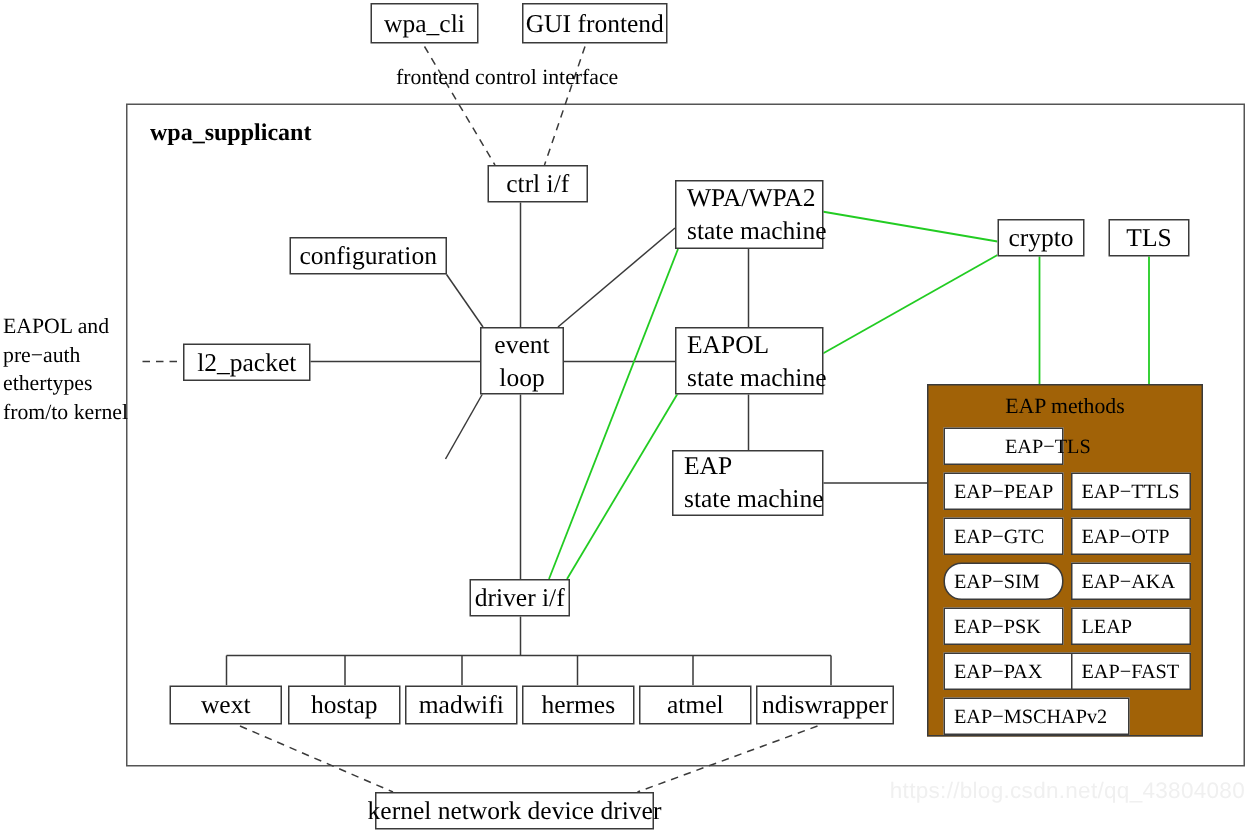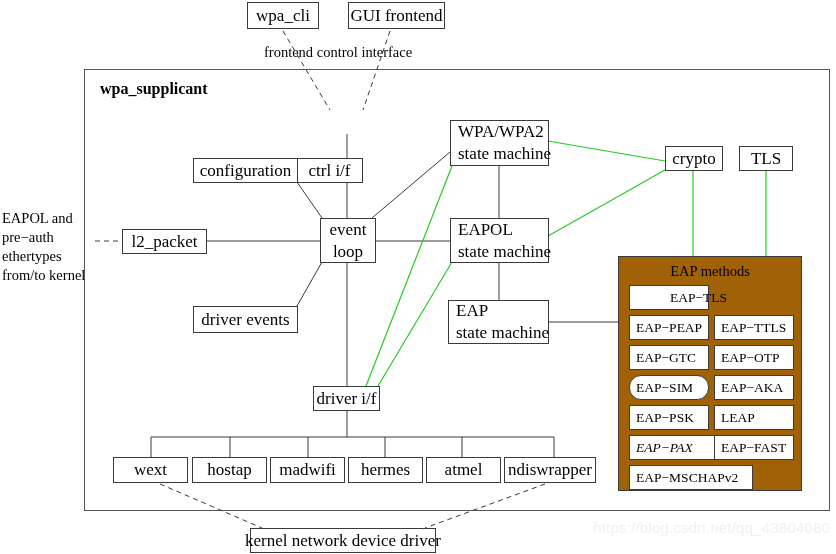--- a/index.html
+++ b/index.html
@@ -158,35 +158,32 @@
   <div class="label" style="left:264px;top:43px;">frontend control interface</div>
 
   <div class="frame" style="left:84px;top:69px;width:746px;height:442px;"></div>
   <div class="frame-title" style="left:100px;top:80px;">wpa_supplicant</div>
 
   <div class="label" style="left:2px;top:209px;">EAPOL and
 pre−auth
 ethertypes
 from/to kernel</div>
 
-  <div class="box" style="left:296px;top:110px;width:67px;height:25px;margin-top:48px;">
+  <div class="box" style="left:325px;top:110px;width:67px;height:25px;">
     <span>ctrl i/f</span>
   </div>
 
   <div class="box" style="left:193px;top:158px;width:105px;height:25px;">
     <span>configuration</span>
   </div>
 
   <div class="box" style="left:122px;top:229px;width:85px;height:25px;">
     <span>l2_packet</span>
   </div>
 
-  <div class="box" style="left:193px;top:306px;width:105px;height:27px;">
-    <span>driver events</span>
-  </div>
 
   <div class="box" style="left:320px;top:218px;width:56px;height:45px;">
     <span class="l1">event</span>
     <span class="l2">loop</span>
   </div>
 
   <div class="box two-line" style="left:450px;top:120px;width:99px;height:46px;">
     <span class="l1">WPA/WPA2</span>
     <span class="l2">state machine</span>
   </div>
@@ -217,21 +214,21 @@
     <div class="eap-title">EAP methods</div>
     <div class="eap-cell" style="left:10px;top:28px;width:80px;height:25px;padding-left:40px;">EAP−TLS</div>
     <div class="eap-cell" style="left:10px;top:58px;width:80px;height:25px;">EAP−PEAP</div>
     <div class="eap-cell" style="left:95px;top:58px;width:80px;height:25px;">EAP−TTLS</div>
     <div class="eap-cell" style="left:10px;top:88px;width:80px;height:25px;">EAP−GTC</div>
     <div class="eap-cell" style="left:95px;top:88px;width:80px;height:25px;">EAP−OTP</div>
     <div class="eap-cell" style="left:10px;top:118px;width:80px;height:25px;border-radius:12px;">EAP−SIM</div>
     <div class="eap-cell" style="left:95px;top:118px;width:80px;height:25px;">EAP−AKA</div>
     <div class="eap-cell" style="left:95px;top:148px;width:80px;height:25px;">LEAP</div>
     <div class="eap-cell" style="left:10px;top:148px;width:80px;height:25px;">EAP−PSK</div>
-    <div class="eap-cell" style="left:10px;top:178px;width:104px;height:25px;font-style:italic;">EAP−PAX</div>
+    <div class="eap-cell" style="left:10px;top:178px;width:104px;height:25px;">EAP−PAX</div>
     <div class="eap-cell" style="left:95px;top:178px;width:80px;height:25px;">EAP−FAST</div>
     <div class="eap-cell" style="left:10px;top:208px;width:124px;height:25px;">EAP−MSCHAPv2</div>
   </div>
 
   <div class="box" style="left:113px;top:457px;width:75px;height:26px;">
     <span>wext</span>
   </div>
   <div class="box" style="left:192px;top:457px;width:75px;height:26px;">
     <span>hostap</span>
   </div>

